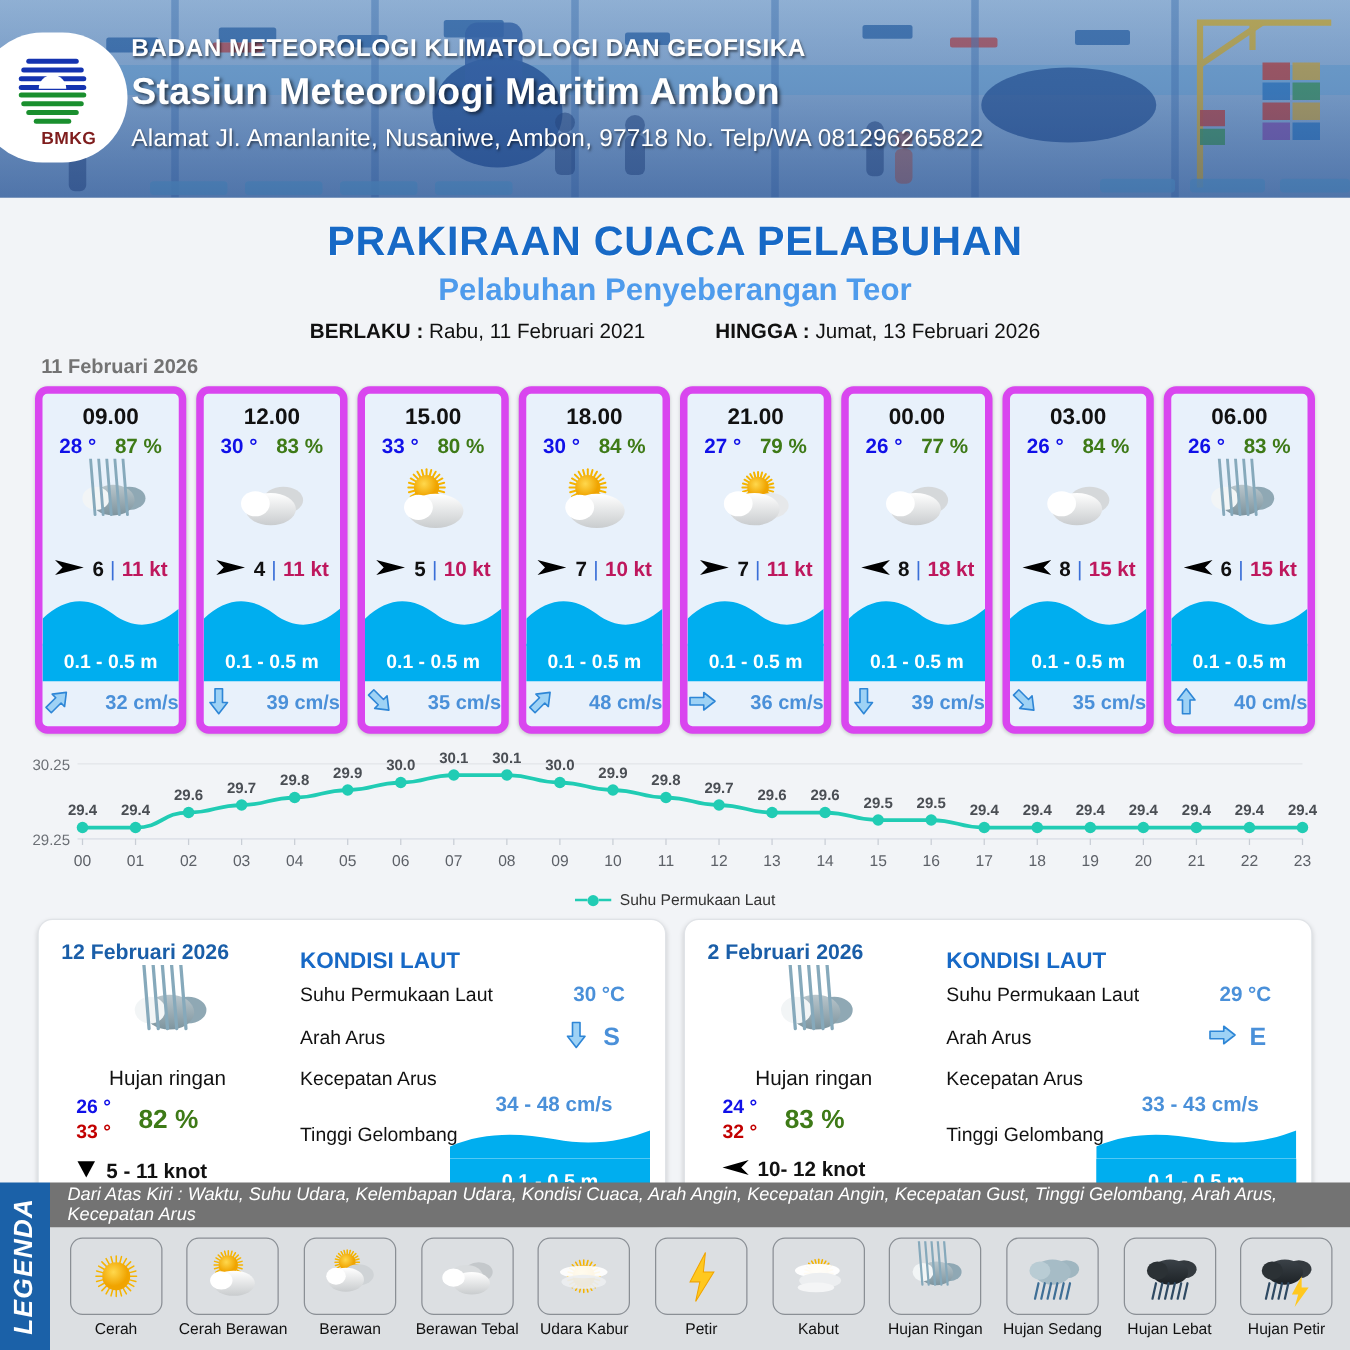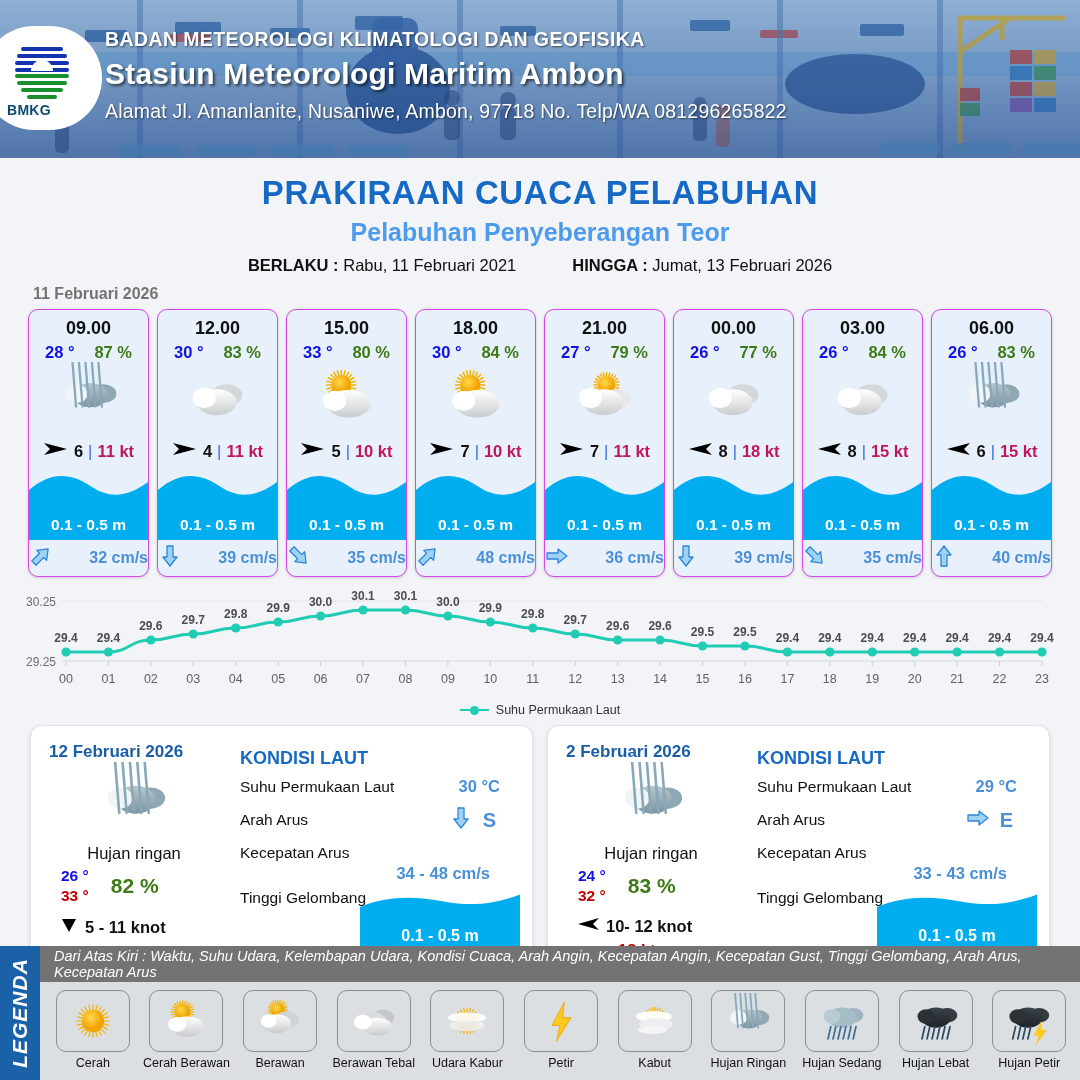--- a/index.html
+++ b/index.html
@@ -20,22 +20,22 @@
     position:absolute; left:0; top:0; width:1080px; height:158px;
     background:linear-gradient(180deg, rgba(40,80,150,.30) 0%, rgba(35,70,140,.38) 45%, rgba(28,60,130,.55) 100%);
   }
   .logo-pill {
     position:absolute; left:-18px; top:26px; width:120px; height:104px;
     background:#fff; border-radius:52px; z-index:6;
     display:flex; align-items:center; justify-content:center;
   }
   .logo-inner { width:70px; height:76px; position:relative; }
   .logo-text {
-    position:absolute; bottom:-2px; left:0; width:70px; text-align:left;
-    font-size:14px; font-weight:bold; color:#0c4a6e; letter-spacing:.3px;
+    position:absolute; bottom:-2px; left:0; width:70px; text-align:right;
+    font-size:14px; font-weight:bold; color:#7f1d1d; letter-spacing:.3px;
   }
   .hdr-txt { position:absolute; left:105px; top:28px; z-index:5; }
   .hdr-l1 {
     font-size:19.5px; font-weight:bold; color:#fff; letter-spacing:.4px;
     text-shadow:1px 1px 2px rgba(0,0,0,.55);
   }
   .hdr-l2 {
     font-size:30px; font-weight:bold; color:#fff; margin-top:6px; letter-spacing:.2px;
     text-shadow:2px 2px 3px rgba(0,0,0,.6);
   }
@@ -58,21 +58,21 @@
   .valid-lab { font-weight:bold; }
 
   
   .date-label {
     margin:10px 0 6px 33px; font-size:16px; font-weight:bold; color:#737373;
   }
 
   
   .cards { display:flex; gap:8px; padding:0 28px; }
   .card {
-    width:128px; background:#e8f1fb; border:1px solid #d946ef; border-radius:10px;
+    width:128px; background:#e8f1fb; border:6px solid #d946ef; border-radius:10px;
     box-shadow:0 1px 3px rgba(0,0,0,.18); overflow:hidden; position:relative;
     display:flex; flex-direction:column;
   }
   .c-time { text-align:center; font-size:18px; font-weight:bold; color:#111; padding-top:8px; }
   .c-th { display:flex; justify-content:space-around; padding:4px 6px 0; }
   .c-temp { font-size:16.5px; font-weight:bold; color:#1010e8; }
   .c-hum  { font-size:16.5px; font-weight:bold; color:#3e7a17; }
   .c-icon { height:72px; display:flex; align-items:center; justify-content:center; }
   .c-wind {
     display:flex; align-items:center; justify-content:center; gap:5px;

